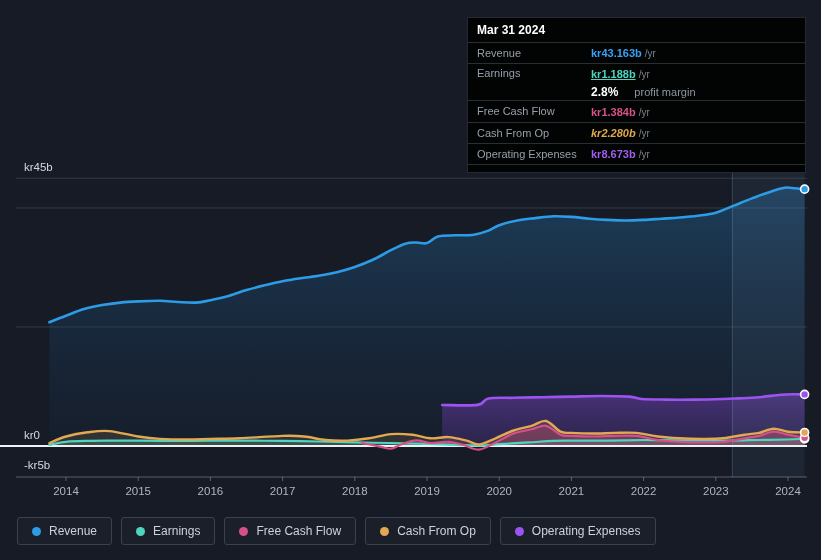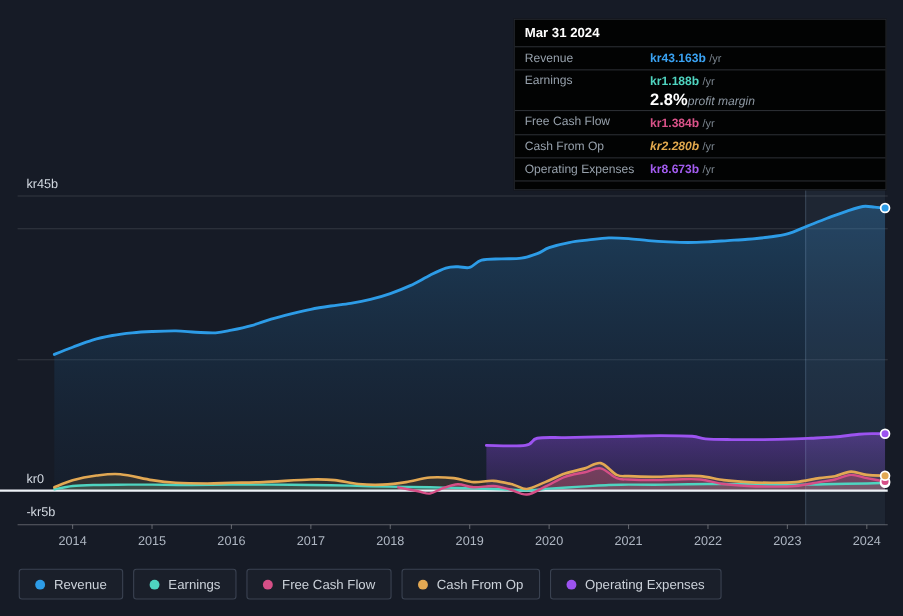--- a/index.html
+++ b/index.html
@@ -10,22 +10,22 @@
 
   
   .tooltip{position:absolute;left:467px;top:17px;width:339px;background:#020303;
            border:1px solid #25292f;box-sizing:border-box;z-index:5;}
   .t-title{color:#ffffff;font-size:12px;font-weight:bold;line-height:24px;padding:0 9px;}
   .t-row{display:flex;align-items:center;line-height:18px;padding:0 9px;border-top:1px solid #2a2d32;}
   .t-row.no-border{border-top:none;line-height:15px;}
   .t-label{width:114px;flex:none;color:#96a0ab;font-size:11px;}
   .t-value{font-size:11px;font-weight:bold;}
   .t-unit{color:#7b858f;font-size:10px;margin-left:3px;}
-  .t-margin-val{color:#ffffff;font-size:15px;font-weight:bold;}
-  .t-margin-label{color:#8d97a2;font-size:11px;margin-left:0;font-style:italic;}
+  .t-margin-val{color:#ffffff;font-size:12px;font-weight:bold;}
+  .t-margin-label{color:#8d97a2;font-size:11px;margin-left:16px;}
   .t-spacer{height:7px;border-top:1px solid #2a2d32;}
 
   
   .legend{position:absolute;left:17px;top:517px;display:flex;gap:9px;z-index:4;}
   .legend-item{display:flex;align-items:center;gap:8px;height:26px;padding:0 14px;
                border:1px solid #3a4251;border-radius:3px;background:rgba(255,255,255,0.02);
                cursor:pointer;}
   .legend-dot{width:9px;height:9px;border-radius:50%;flex:none;}
   .legend-label{color:#ccd2da;font-size:12px;white-space:nowrap;}
 </style>
@@ -100,21 +100,21 @@
   <div class="tooltip">
     <div class="t-title">Mar 31 2024</div>
 
     <div class="t-row">
       <span class="t-label">Revenue</span>
       <span><b class="t-value" style="color: rgb(58, 162, 242);">kr43.163b</b><span class="t-unit">/yr</span></span>
     </div>
 
     <div class="t-row" style="line-height:17px">
       <span class="t-label">Earnings</span>
-      <span><b class="t-value" style="color: rgb(79, 212, 192);">kr1.188b</b><span class="t-unit">/yr</span></span>
+      <span><b class="t-value" style="color: rgb(79, 212, 192); text-decoration: underline;">kr1.188b</b><span class="t-unit">/yr</span></span>
     </div>
 
     <div class="t-row no-border">
       <span class="t-label"></span>
       <span><span class="t-margin-val">2.8%</span><span class="t-margin-label">profit margin</span></span>
     </div>
 
     <div class="t-row" style="line-height:19px">
       <span class="t-label">Free Cash Flow</span>
       <span><b class="t-value" style="color: rgb(217, 82, 137);">kr1.384b</b><span class="t-unit">/yr</span></span>

